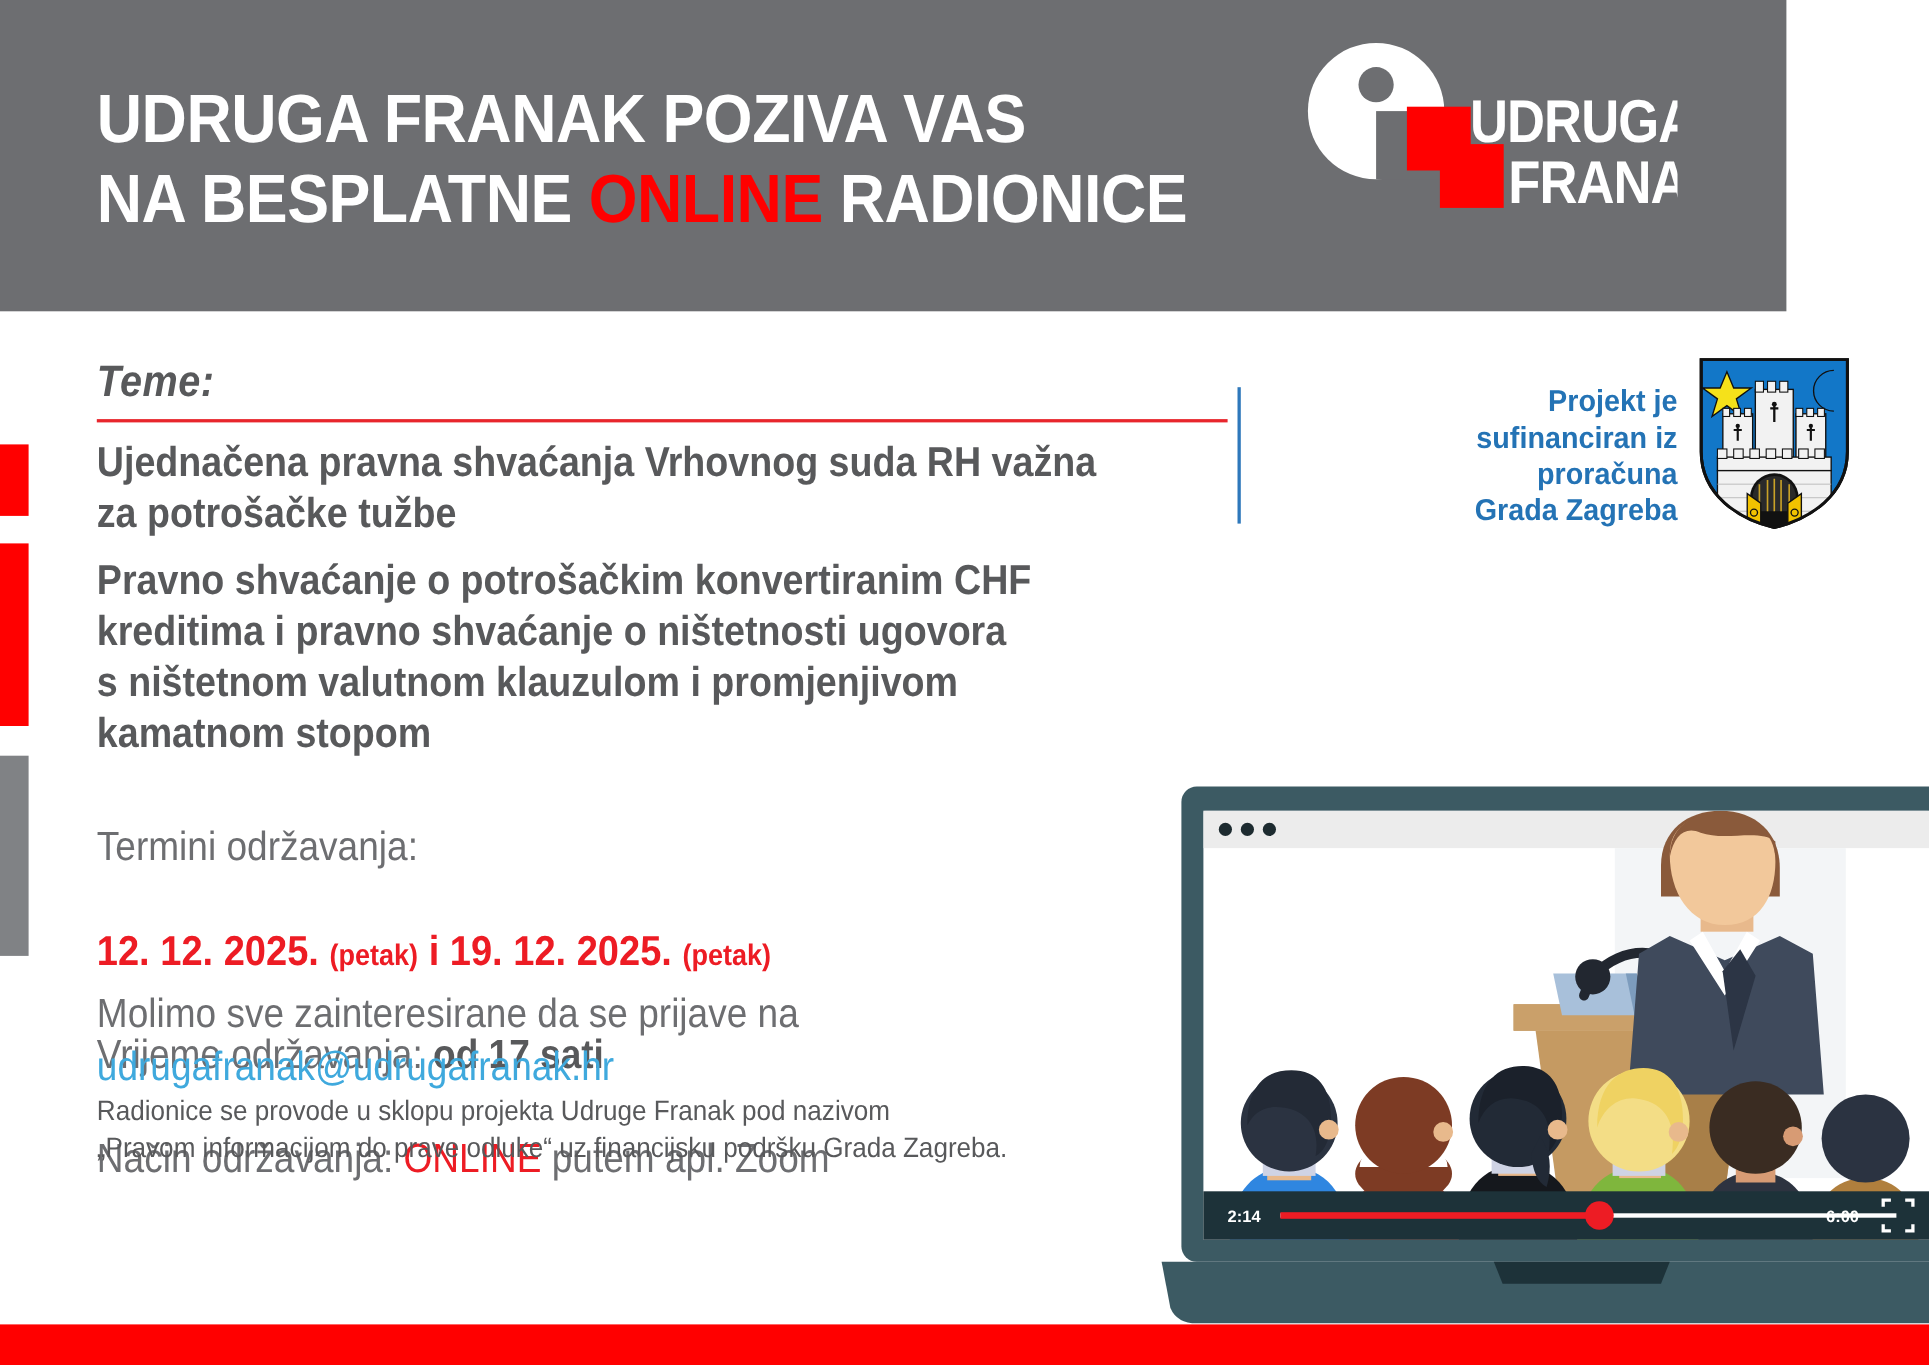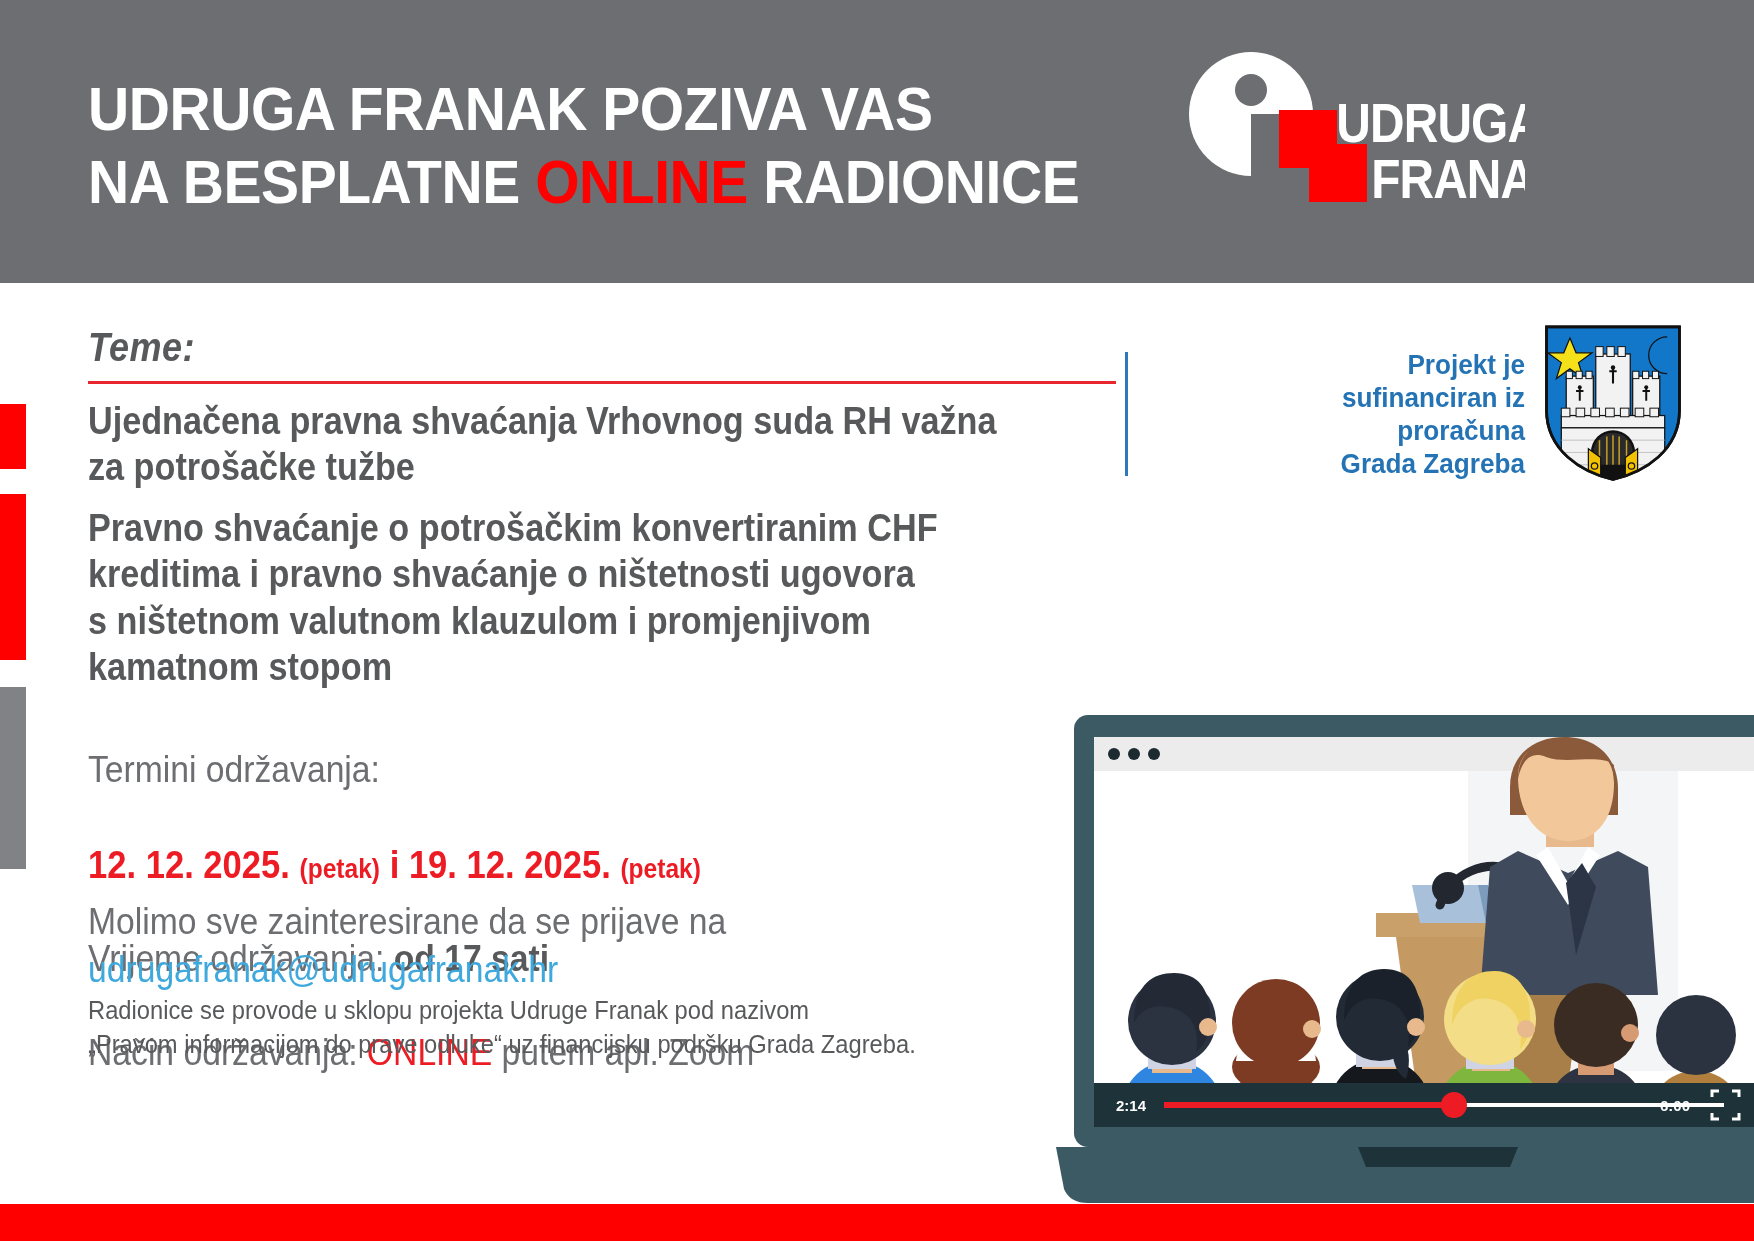--- a/index.html
+++ b/index.html
@@ -7,40 +7,40 @@
   body {
     font-family:"Liberation Sans", sans-serif;
     background:#ffffff;
     position:relative;
     overflow:hidden;
   }
   .poster { position:absolute; inset:0; background:#fff; }
 
   
   .header {
-    position:absolute; left:0; top:0; width:1754px; height:283px;
+    position:absolute; left:0; top:0; width:1624px; height:283px;
     background:#6d6e71;
   }
   .header-title {
     position:absolute; left:88px; top:72px;
     width:1080px;
     color:#ffffff;
     font-family:"Liberation Sans", sans-serif;
     font-weight:bold;
     font-size:62px;
     line-height:1.18;
     letter-spacing:-0.5px;
     transform:scaleX(0.92);
     transform-origin:left top;
     white-space:pre-line;
   }
   .header-title .hl { color:#ff0000; }
 
   
-  .logo { position:absolute; left:1185px; top:48px; width:340px; height:160px; }
+  .logo { position:absolute; left:1185px; top:35px; width:340px; height:160px; }
   .logo svg { display:block; }
 
   
   .edge { position:absolute; left:0; width:26px; }
   .edge-red1 { top:404px; height:65px; background:#ff0000; }
   .edge-red2 { top:494px; height:166px; background:#ff0000; }
   .edge-grey { top:687px; height:182px; background:#808285; }
 
   
   .bottom-bar {

